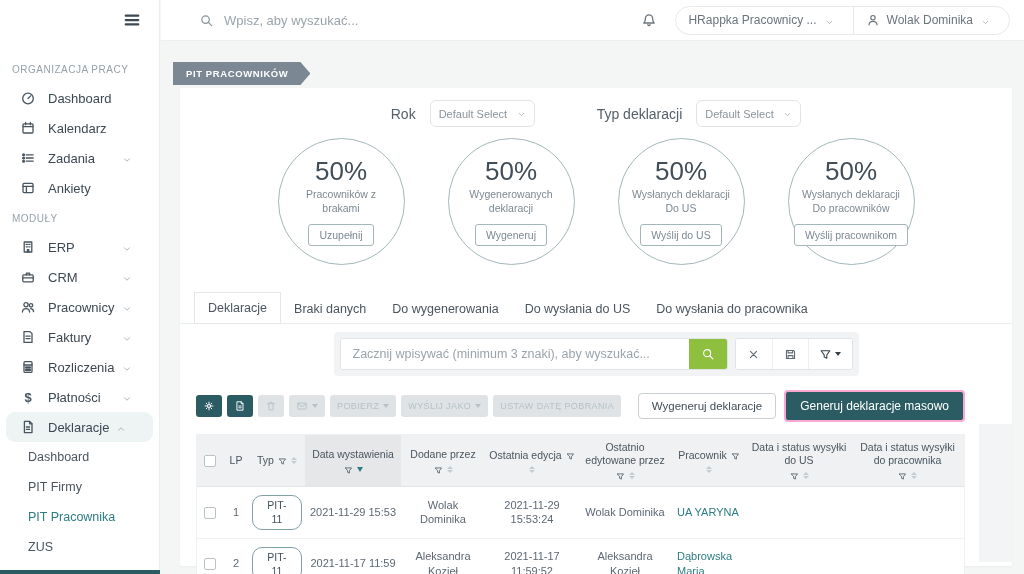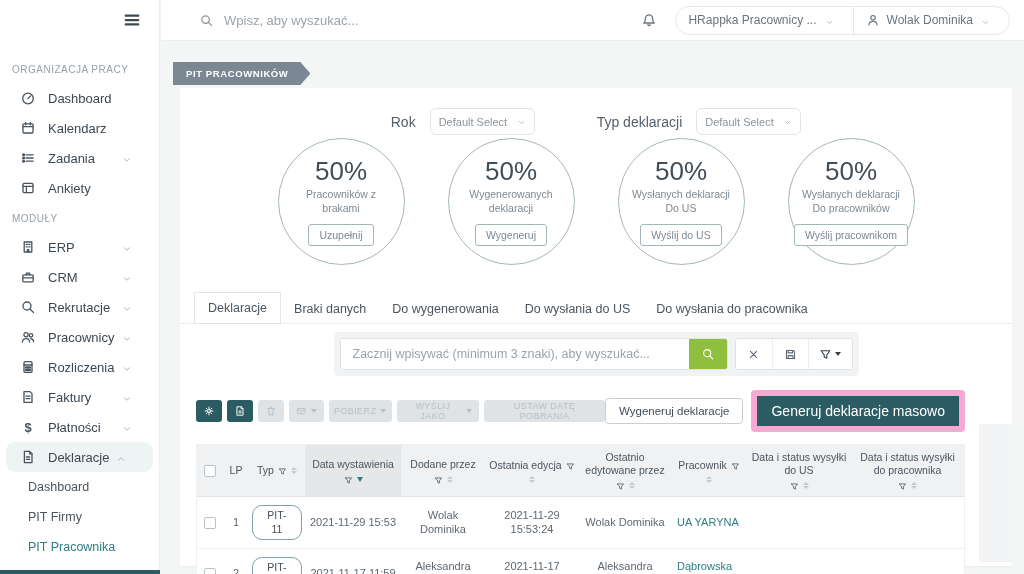--- a/index.html
+++ b/index.html
@@ -32,21 +32,21 @@
   .pill-seg { display:flex; align-items:center; padding:0 12px; font-size:12px; color:#6a747d; cursor:pointer; height:100%; }
   .pill-seg .ic { width:14px; height:14px; margin-right:7px; color:#6a747d; }
   .pill-seg .chev { width:9px; height:9px; margin-left:8px; color:#9aa4ab; }
   .pill-div { width:1px; height:100%; background:#e6e9ea; }
 
   
   .content { position:absolute; left:161px; top:41px; width:863px; height:533px; }
   .breadcrumb { position:absolute; left:12px; top:21px; background:#7b8894; color:#fff; font-size:9.5px; font-weight:bold; letter-spacing:.6px; padding:6px 22px 6px 13px; clip-path:polygon(0 0, calc(100% - 10px) 0, 100% 50%, calc(100% - 10px) 100%, 0 100%); z-index:3; }
   .card { position:absolute; left:19px; right:12px; top:47px; bottom:8px; background:#fff; border-radius:2px; box-shadow:0 1px 2px rgba(0,0,0,.04); }
 
-  .filter-row { position:absolute; top:20px; left:0; right:0; display:flex; justify-content:center; align-items:center; gap:14px; }
+  .filter-row { position:absolute; top:12px; left:0; right:0; display:flex; justify-content:center; align-items:center; gap:14px; }
   .filter-label { font-size:14px; color:#55606b; }
   .select-box { display:flex; align-items:center; justify-content:space-between; width:105px; height:27px; border:1px solid #e0e4e6; border-radius:6px; background:#fff; padding:0 8px; font-size:11px; color:#8a949b; cursor:pointer; }
   .select-box .chev { width:9px; height:9px; color:#9aa4ab; }
   .filter-gap { width:34px; }
 
   .stats-row { position:absolute; top:50px; left:0; right:0; display:flex; justify-content:center; gap:43px; }
   .stat-circle { width:127px; height:127px; border:1px solid #a3b7bb; border-radius:50%; display:flex; flex-direction:column; align-items:center; justify-content:center; text-align:center; background:#fff; }
   .stat-percent { font-size:26px; color:#414d57; line-height:1.1; }
   .stat-label { font-size:10.5px; color:#7d8992; line-height:1.35; padding:2px 10px 0 10px; }
   .stat-btn { margin-top:9px; border:1px solid #a3b7bb; border-radius:3px; background:#fff; color:#7d8992; font-size:10.5px; font-family:inherit; padding:4px 10px; cursor:pointer; }
@@ -74,21 +74,21 @@
 
   .toolbar-row { display:flex; align-items:center; margin-top:14px; padding:0 16px; }
   .tb-left { display:flex; gap:5px; align-items:center; flex:1; }
   .ibtn { height:22px; min-width:26px; border:none; border-radius:3px; display:flex; align-items:center; justify-content:center; gap:4px; cursor:pointer; font-family:inherit; padding:0 7px; }
   .ibtn .ic { width:12px; height:12px; }
   .ibtn.dark { background:#2b5c63; color:#fff; }
   .ibtn.disabled { background:#dfe3e5; color:#b7c1c6; cursor:default; }
   .ibtn.txt { font-size:9px; font-weight:normal; letter-spacing:.4px; }
   .tb-right { display:flex; gap:8px; align-items:center; margin-right:31px; }
   .btn-outline { background:#fff; border:1px solid #c9cfd2; border-radius:4px; color:#414d57; font-size:11.5px; font-family:inherit; padding:6px 13px; cursor:pointer; }
-  .btn-dark { background:#2b5c63; border:6px solid #f9a8d4; border-radius:4px; color:#fff; font-size:14px; font-family:inherit; padding:7px 14px; cursor:pointer; }
+  .btn-dark { background:#2b5c63; border:2px solid #f9a8d4; border-radius:4px; color:#fff; font-size:12px; font-family:inherit; padding:7px 14px; cursor:pointer; }
 
   .table-wrap { margin:12px 47px 0 16px; border:1px solid #eef0f2; }
   table.tbl { width:100%; border-collapse:collapse; table-layout:fixed; }
   .tbl th { background:#f0f1f2; font-weight:400; font-size:10.5px; color:#4a5560; padding:6px 3px; text-align:center; vertical-align:middle; border-bottom:1px solid #e2e5e7; line-height:1.25; }
   .tbl th.sorted { background:#e5e7e9; }
   .th-inner { display:inline-flex; align-items:center; justify-content:center; gap:4px; flex-wrap:wrap; }
   .funnel-ic { width:9px; height:9px; color:#3e4a53; flex:0 0 9px; cursor:pointer; }
   .sort-ind { display:inline-flex; flex-direction:column; gap:1px; cursor:pointer; }
   .sort-ind i { width:0; height:0; border-left:3px solid transparent; border-right:3px solid transparent; display:block; }
   .sort-ind .u { border-bottom:3.5px solid #c3cad0; }
@@ -157,62 +157,52 @@
             <rect x="2.8" y="5.8" width="10.4" height="7" rx="1"></rect>
             <path d="M6.4 5.8V4.2h3.2v1.6M2.8 8.8h10.4"></path>
           </svg></span>
         <span class="lbl">CRM</span>
         <span class="side-chev ic"><svg viewBox="0 0 16 16" width="100%" height="100%" fill="none" stroke="currentColor" stroke-width="1.3" stroke-linecap="round" stroke-linejoin="round">
             <path d="M4 6l4 4 4-4"></path>
           </svg></span>
       </div>
       <div class="side-item">
         <span class="ic"><svg viewBox="0 0 16 16" width="100%" height="100%" fill="none" stroke="currentColor" stroke-width="1.3" stroke-linecap="round" stroke-linejoin="round">
-            <circle cx="7" cy="7" r="4"></circle>
-            <path d="M10 10l3.5 3.5"></path>
-          </svg></span>
-        <span class="lbl">Rekrutacje</span>
-        <span class="side-chev ic"><svg viewBox="0 0 16 16" width="100%" height="100%" fill="none" stroke="currentColor" stroke-width="1.3" stroke-linecap="round" stroke-linejoin="round">
-            <path d="M4 6l4 4 4-4"></path>
-          </svg></span>
-      </div>
-      <div class="side-item">
-        <span class="ic"><svg viewBox="0 0 16 16" width="100%" height="100%" fill="none" stroke="currentColor" stroke-width="1.3" stroke-linecap="round" stroke-linejoin="round">
             <circle cx="6" cy="5.8" r="2.1"></circle>
             <path d="M2.4 13c.2-2.1 1.7-3.3 3.6-3.3s3.4 1.2 3.6 3.3"></path>
             <circle cx="11" cy="6.3" r="1.7"></circle>
             <path d="M10.6 9.6c1.7.1 2.8 1.2 3 3"></path>
           </svg></span>
         <span class="lbl">Pracownicy</span>
+        <span class="side-chev ic"><svg viewBox="0 0 16 16" width="100%" height="100%" fill="none" stroke="currentColor" stroke-width="1.3" stroke-linecap="round" stroke-linejoin="round">
+            <path d="M4 6l4 4 4-4"></path>
+          </svg></span>
+      </div>
+      <div class="side-item">
+        <span class="ic"><svg viewBox="0 0 16 16" width="100%" height="100%" fill="none" stroke="currentColor" stroke-width="1.3" stroke-linecap="round" stroke-linejoin="round">
+            <path d="M4 2.6h6l2 2v8.8H4z"></path>
+            <path d="M6 7.2h4M6 9.6h4"></path>
+          </svg></span>
+        <span class="lbl">Faktury</span>
         <span class="side-chev ic"><svg viewBox="0 0 16 16" width="100%" height="100%" fill="none" stroke="currentColor" stroke-width="1.3" stroke-linecap="round" stroke-linejoin="round">
             <path d="M4 6l4 4 4-4"></path>
           </svg></span>
       </div>
       <div class="side-item">
         <span class="ic"><svg viewBox="0 0 16 16" width="100%" height="100%" fill="none" stroke="currentColor" stroke-width="1.3" stroke-linecap="round" stroke-linejoin="round">
             <rect x="4" y="2.6" width="8" height="10.8" rx="1"></rect>
             <path d="M4 6h8"></path>
             <circle cx="6.2" cy="8.4" r=".6" fill="currentColor"></circle>
             <circle cx="8" cy="8.4" r=".6" fill="currentColor"></circle>
             <circle cx="9.8" cy="8.4" r=".6" fill="currentColor"></circle>
             <circle cx="6.2" cy="11" r=".6" fill="currentColor"></circle>
             <circle cx="8" cy="11" r=".6" fill="currentColor"></circle>
             <circle cx="9.8" cy="11" r=".6" fill="currentColor"></circle>
           </svg></span>
         <span class="lbl">Rozliczenia</span>
-        <span class="side-chev ic"><svg viewBox="0 0 16 16" width="100%" height="100%" fill="none" stroke="currentColor" stroke-width="1.3" stroke-linecap="round" stroke-linejoin="round">
-            <path d="M4 6l4 4 4-4"></path>
-          </svg></span>
-      </div>
-      <div class="side-item">
-        <span class="ic"><svg viewBox="0 0 16 16" width="100%" height="100%" fill="none" stroke="currentColor" stroke-width="1.3" stroke-linecap="round" stroke-linejoin="round">
-            <path d="M4 2.6h6l2 2v8.8H4z"></path>
-            <path d="M6 7.2h4M6 9.6h4"></path>
-          </svg></span>
-        <span class="lbl">Faktury</span>
         <span class="side-chev ic"><svg viewBox="0 0 16 16" width="100%" height="100%" fill="none" stroke="currentColor" stroke-width="1.3" stroke-linecap="round" stroke-linejoin="round">
             <path d="M4 6l4 4 4-4"></path>
           </svg></span>
       </div>
       <div class="side-item">
         <span class="ic"><svg viewBox="0 0 16 16" width="100%" height="100%">
             <text x="8" y="12.5" text-anchor="middle" font-size="13" font-weight="bold" fill="currentColor" font-family="Liberation Sans, sans-serif">$</text>
           </svg></span>
         <span class="lbl">Płatności</span>
         <span class="side-chev ic"><svg viewBox="0 0 16 16" width="100%" height="100%" fill="none" stroke="currentColor" stroke-width="1.3" stroke-linecap="round" stroke-linejoin="round">

